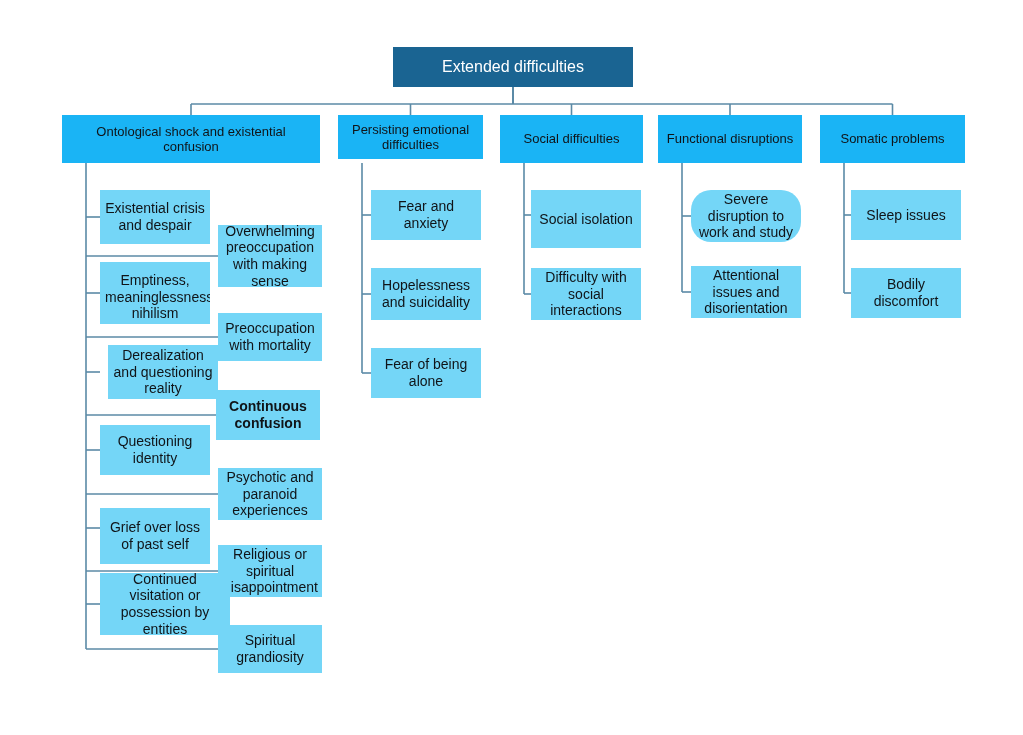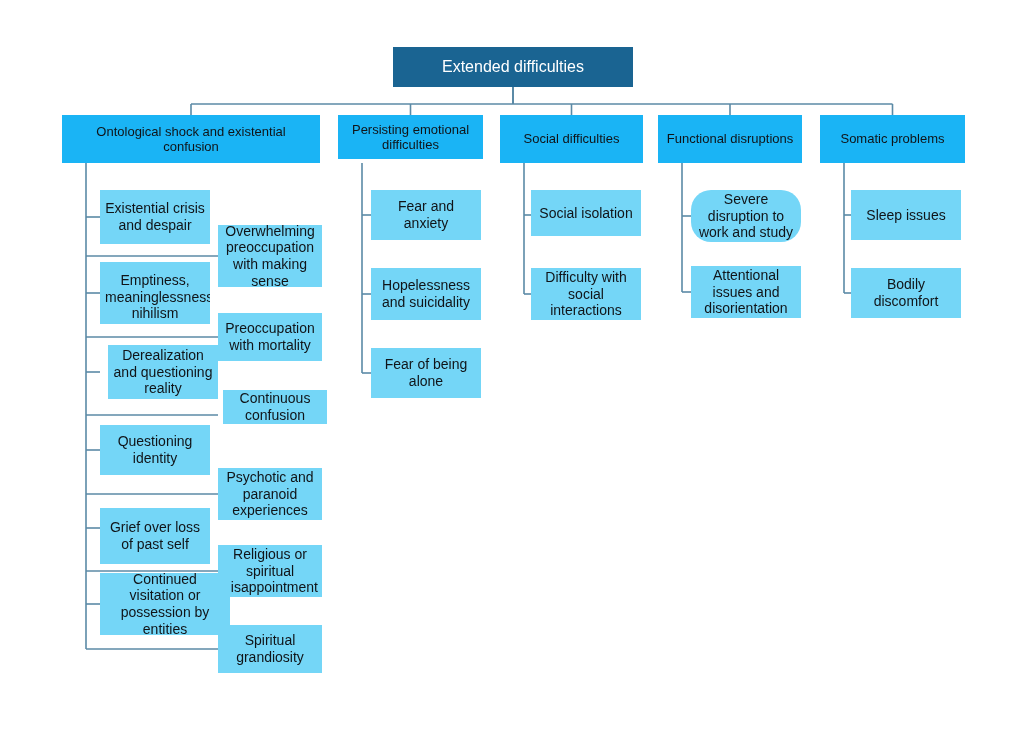--- a/index.html
+++ b/index.html
@@ -114,21 +114,21 @@
       </div>
       <div class="node node-l3" style="left: 100px; top: 262px; width: 110px; height: 62px; align-items: flex-end;">
         <span class="node-label">Emptiness, meaninglessness, nihilism</span>
       </div>
       <div class="node node-l3" style="left: 218px; top: 313px; width: 104px; height: 48px;">
         <span class="node-label">Preoccupation with mortality</span>
       </div>
       <div class="node node-l3" style="left: 100px; top: 345px; width: 110px; height: 54px; margin-left: 8px;">
         <span class="node-label">Derealization and questioning reality</span>
       </div>
-      <div class="node node-l3" style="left: 223px; top: 390px; width: 104px; height: 34px;">
+      <div class="node node-l3" style="left: 216px; top: 390px; width: 104px; height: 50px; font-weight: bold;">
         <span class="node-label">Continuous confusion</span>
       </div>
       <div class="node node-l3" style="left: 100px; top: 425px; width: 110px; height: 50px;">
         <span class="node-label">Questioning identity</span>
       </div>
       <div class="node node-l3" style="left: 218px; top: 468px; width: 104px; height: 52px;">
         <span class="node-label">Psychotic and paranoid experiences</span>
       </div>
       <div class="node node-l3" style="left: 100px; top: 508px; width: 110px; height: 56px;">
         <span class="node-label">Grief over loss of past self</span>
@@ -150,21 +150,21 @@
       </div>
       <div class="node node-l3" style="left: 371px; top: 268px; width: 110px; height: 52px;">
         <span class="node-label">Hopelessness and suicidality</span>
       </div>
       <div class="node node-l3" style="left: 371px; top: 348px; width: 110px; height: 50px;">
         <span class="node-label">Fear of being alone</span>
       </div>
       <div class="node node-l2" style="left: 500px; top: 115px; width: 143px; height: 48px;">
         <span class="node-label">Social difficulties</span>
       </div>
-      <div class="node node-l3" style="left: 531px; top: 190px; width: 110px; height: 46px;">
+      <div class="node node-l3" style="left: 531px; top: 190px; width: 110px; height: 58px;">
         <span class="node-label">Social isolation</span>
       </div>
       <div class="node node-l3" style="left: 531px; top: 268px; width: 110px; height: 52px;">
         <span class="node-label">Difficulty with social interactions</span>
       </div>
       <div class="node node-l2" style="left: 658px; top: 115px; width: 144px; height: 48px;">
         <span class="node-label">Functional disruptions</span>
       </div>
       <div class="node node-l3" style="left: 691px; top: 190px; width: 110px; height: 52px; border-radius: 20px;">
         <span class="node-label">Severe disruption to work and study</span>

